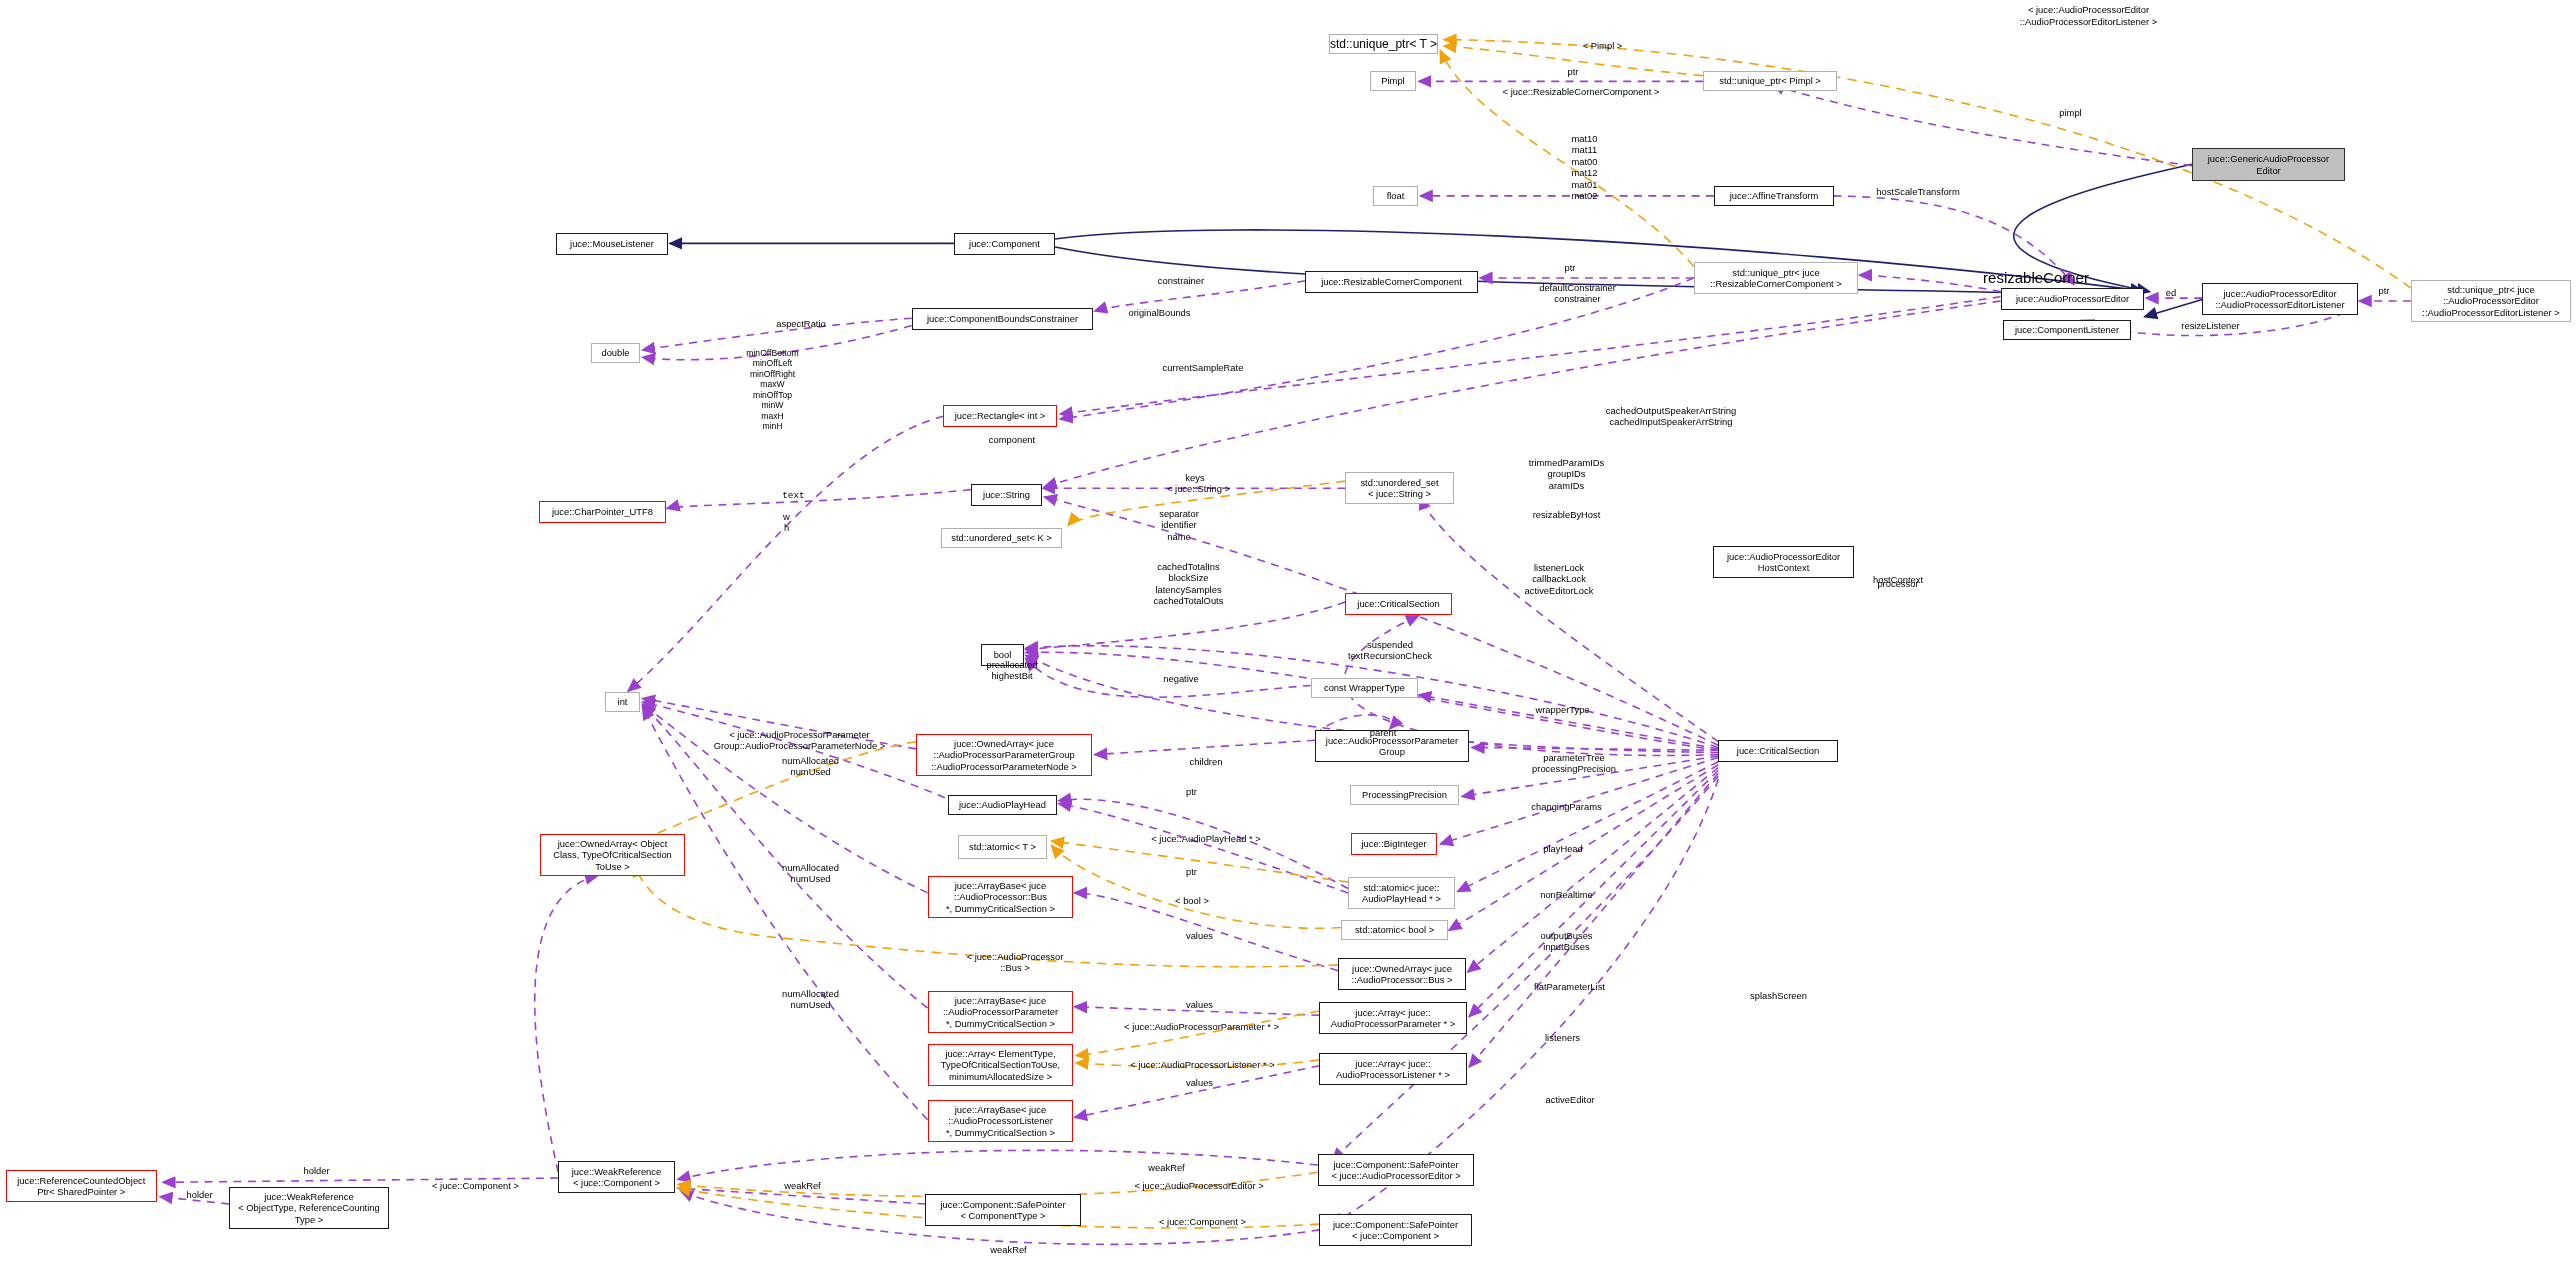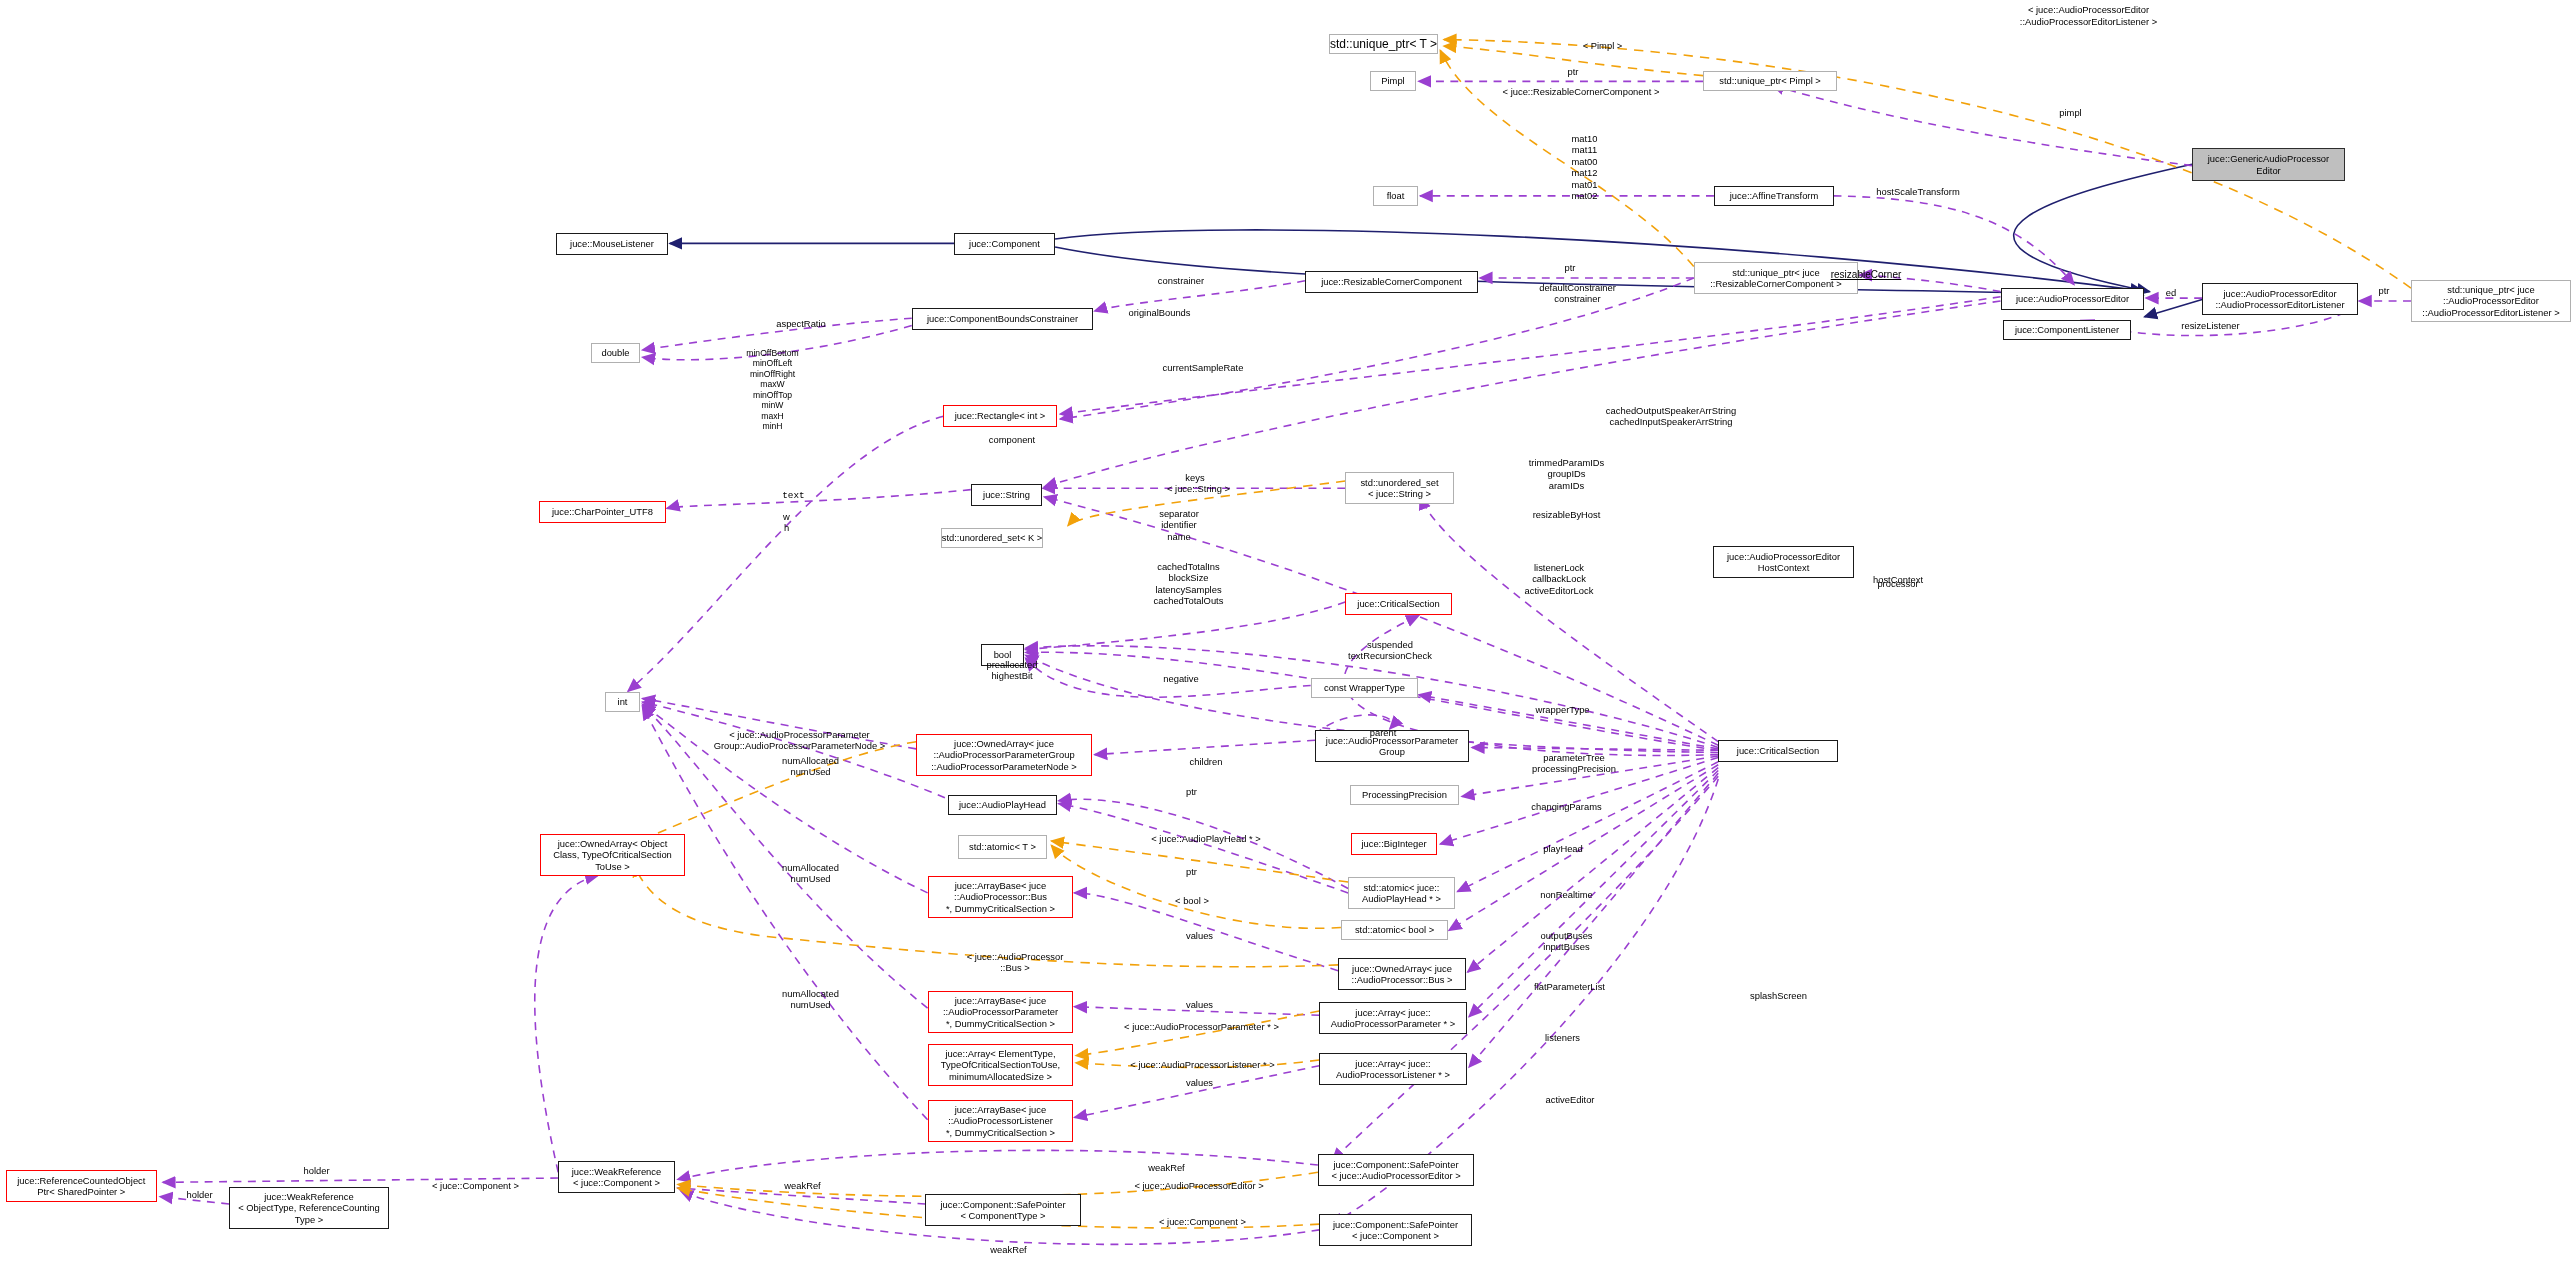--- a/index.html
+++ b/index.html
@@ -159,21 +159,21 @@
 ::AudioProcessorEditor
 ::AudioProcessorEditorListener &gt;</div>
       <div class="node b-thick" style="left: 2003px; top: 320px; width: 128px; height: 20px; font-size: 9.4px;">juce::ComponentListener</div>
       <div class="node b-thick" style="left: 912px; top: 308px; width: 181px; height: 21.6px; font-size: 9.4px;">juce::ComponentBoundsConstrainer</div>
       <div class="node b-grey" style="left: 591px; top: 343px; width: 49px; height: 20px; font-size: 9.4px;">double</div>
       <div class="node b-red" style="left: 943px; top: 405px; width: 114px; height: 21.6px; font-size: 9.4px;">juce::Rectangle&lt; int &gt;</div>
       <div class="node b-red" style="left: 539px; top: 501px; width: 127px; height: 21.6px; font-size: 9.4px;">juce::CharPointer_UTF8</div>
       <div class="node b-thick" style="left: 971px; top: 484px; width: 71px; height: 21.6px; font-size: 9.4px;">juce::String</div>
       <div class="node b-grey" style="left: 1345px; top: 472px; width: 109px; height: 32px; font-size: 9.4px;">std::unordered_set
 &lt; juce::String &gt;</div>
-      <div class="node b-grey" style="left: 941px; top: 528px; width: 102px; height: 20px; font-size: 9.4px;">std::unordered_set&lt; K &gt;</div>
+      <div class="node b-grey" style="left: 941px; top: 528px; width: 121px; height: 20px; font-size: 9.4px;">std::unordered_set&lt; K &gt;</div>
       <div class="node b-thick" style="left: 1713px; top: 546px; width: 141px; height: 32px; font-size: 9.4px;">juce::AudioProcessorEditor
 HostContext</div>
       <div class="node b-red" style="left: 1345px; top: 593px; width: 107px; height: 21.6px; font-size: 9.4px;">juce::CriticalSection</div>
       <div class="node b-thick" style="left: 981px; top: 644px; width: 43px; height: 21.6px; font-size: 9.4px;">bool</div>
       <div class="node b-grey" style="left: 605px; top: 692px; width: 35px; height: 20px; font-size: 9.4px;">int</div>
       <div class="node b-grey" style="left: 1311px; top: 678px; width: 107px; height: 20px; font-size: 9.4px;">const WrapperType</div>
       <div class="node b-thick" style="left: 1718px; top: 740px; width: 120px; height: 21.6px; font-size: 9.4px;">juce::CriticalSection</div>
       <div class="node b-thick" style="left: 1315px; top: 730px; width: 154px; height: 32px; font-size: 9.4px;">juce::AudioProcessorParameter
 Group</div>
       <div class="node b-red" style="left: 916px; top: 734px; width: 176px; height: 42px; font-size: 9.4px;">juce::OwnedArray&lt; juce
@@ -233,21 +233,21 @@
 mat00
 mat12
 mat01
 mat02</div>
       <div class="lbl" style="left: 1853px; top: 186px; width: 130px; font-size: 9.4px;">hostScaleTransform</div>
       <div class="lbl" style="left: 1138px; top: 275px; width: 86px; font-size: 9.4px;">constrainer</div>
       <div class="lbl" style="left: 1109px; top: 307px; width: 101px; font-size: 9.4px;">originalBounds</div>
       <div class="lbl" style="left: 1545px; top: 262px; width: 50px; font-size: 9.4px;">ptr</div>
       <div class="lbl" style="left: 1520px; top: 282px; width: 115px; font-size: 9.4px;">defaultConstrainer
 constrainer</div>
-      <div class="lbl" style="left: 1812px; top: 269px; width: 108px; font-size: 10px; text-decoration: underline;">resizableCorner</div>
+      <div class="lbl" style="left: 1982px; top: 269px; width: 108px; font-size: 15px;">resizableCorner</div>
       <div class="lbl" style="left: 2153px; top: 287px; width: 36px; font-size: 9.4px;">ed</div>
       <div class="lbl" style="left: 2366px; top: 285px; width: 36px; font-size: 9.4px;">ptr</div>
       <div class="lbl" style="left: 2160px; top: 320px; width: 101px; font-size: 9.4px;">resizeListener</div>
       <div class="lbl" style="left: 758px; top: 318px; width: 86px; font-size: 9.4px;">aspectRatio</div>
       <div class="lbl" style="left: 722px; top: 348px; width: 101px; font-size: 8.6px;">minOffBottom
 minOffLeft
 minOffRight
 maxW
 minOffTop
 minW

